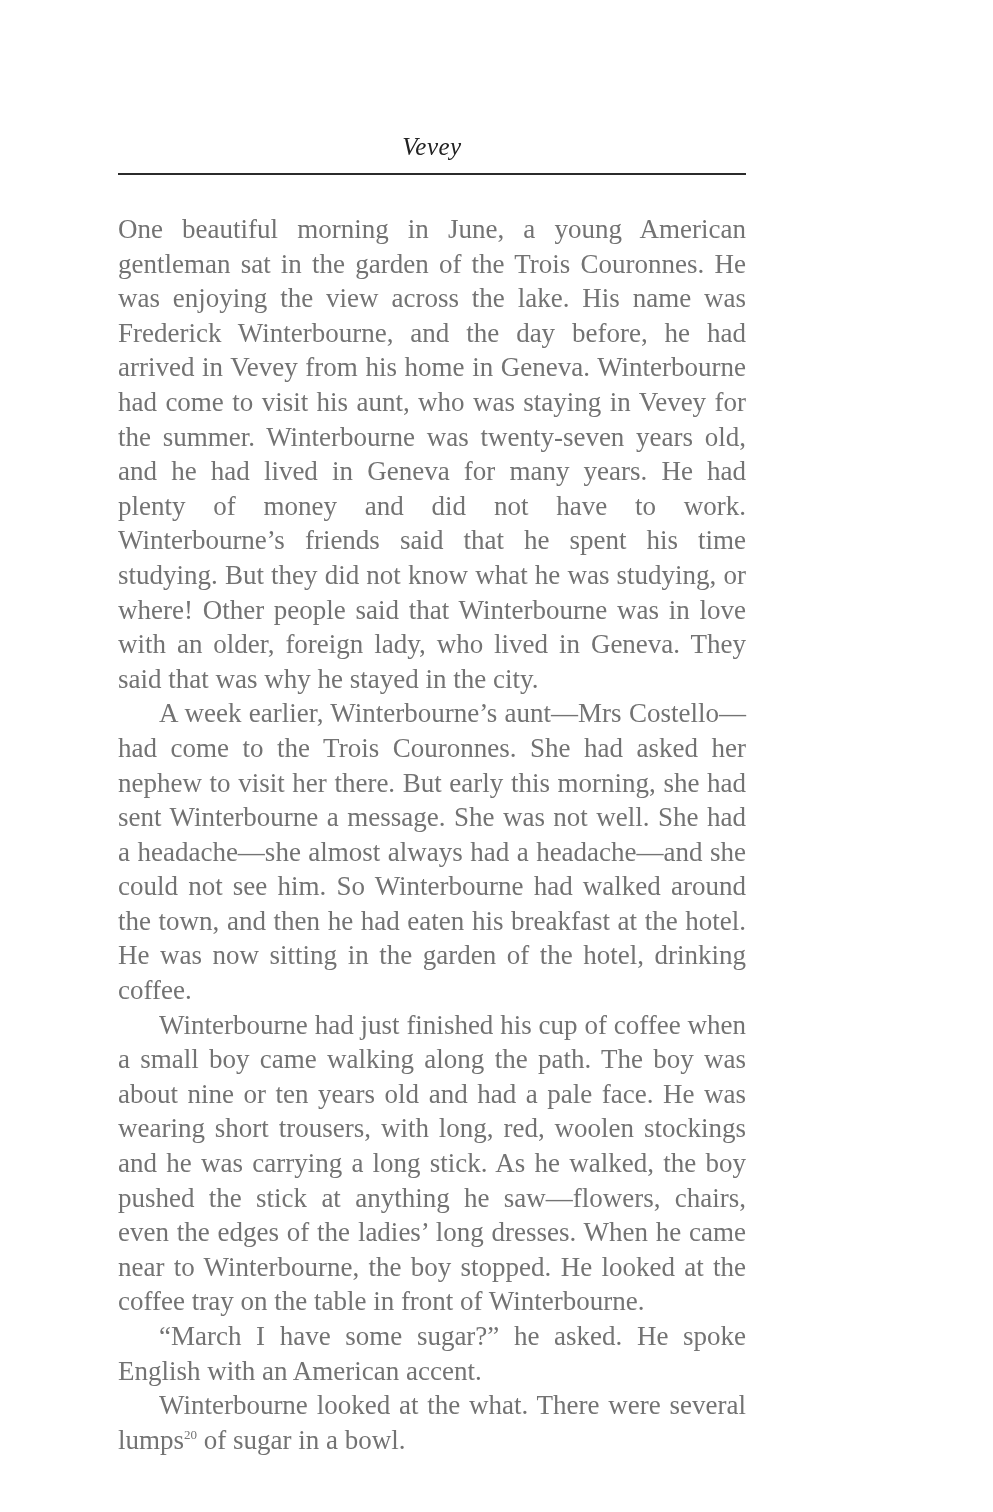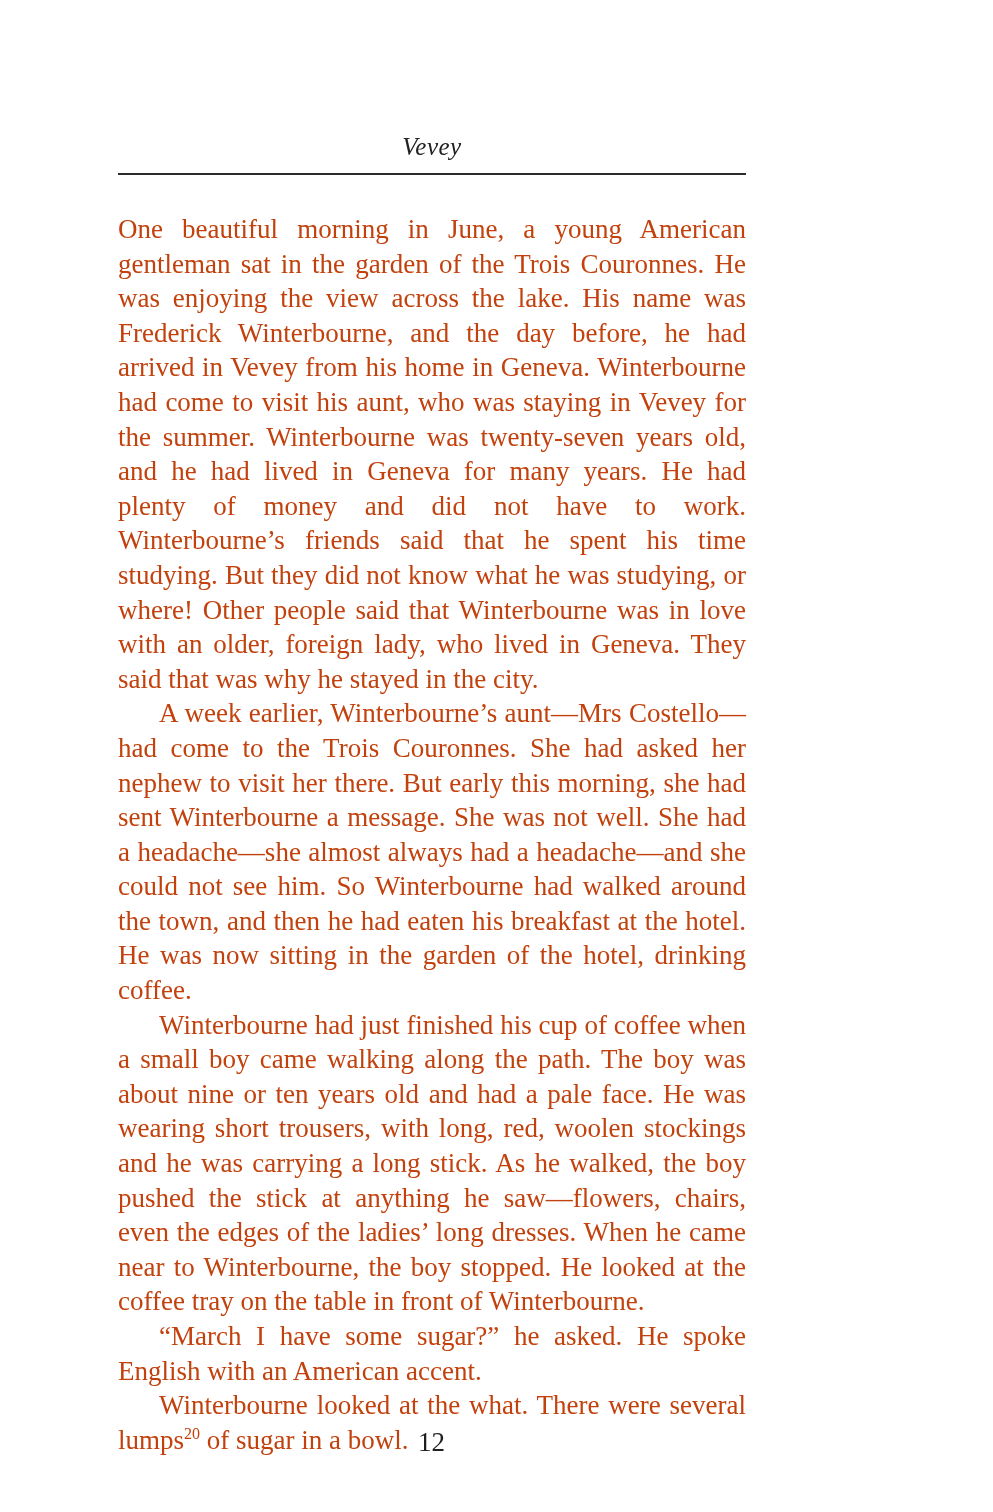--- a/index.html
+++ b/index.html
@@ -34,27 +34,27 @@
       margin: 0 0 0 0;
     }
     .body-text {
       margin-top: 37px;
     }
     .body-text p {
       margin: 0;
       font-size: 27px;
       line-height: 34.6px;
       text-align: justify;
-      color: #c2410c;
+      color: #737373;
     }
     .body-text p.indented {
       text-indent: 41px;
     }
     .footnote-marker {
-      font-size: 16px;
+      font-size: 13px;
       line-height: 0;
       vertical-align: super;
     }
     .page-number {
       position: absolute;
       left: 0;
       bottom: 80px;
       width: 100%;
       text-align: center;
       font-size: 27px;
@@ -77,15 +77,14 @@
     <p class="indented">A week earlier, Winterbourne’s aunt—Mrs Costello—had come to the Trois Couronnes. She had asked her nephew to visit her there. But early this morning, she had sent Winterbourne a message. She was not well. She had a headache—she almost always had a headache—and she could not see him. So Winterbourne had walked around the town, and then he had eaten his breakfast at the hotel. He was now sitting in the garden of the hotel, drinking coffee.</p>
 
     <p class="indented">Winterbourne had just finished his cup of coffee when a small boy came walking along the path. The boy was about nine or ten years old and had a pale face. He was wearing short trousers, with long, red, woolen stockings and he was carrying a long stick. As he walked, the boy pushed the stick at anything he saw—flowers, chairs, even the edges of the ladies’ long dresses. When he came near to Winterbourne, the boy stopped. He looked at the coffee tray on the table in front of Winterbourne.</p>
 
     <p class="indented">“March I have some sugar?” he asked. He spoke English with an American accent.</p>
 
     <p class="indented"><span>Winterbourne looked at the what. There were several lumps</span><sup class="footnote-marker">20</sup><span> of sugar in a bowl.</span></p>
 
   </div>
 
-  <div class="page-number">12</div>
 
 </div>
 
 </body></html>

